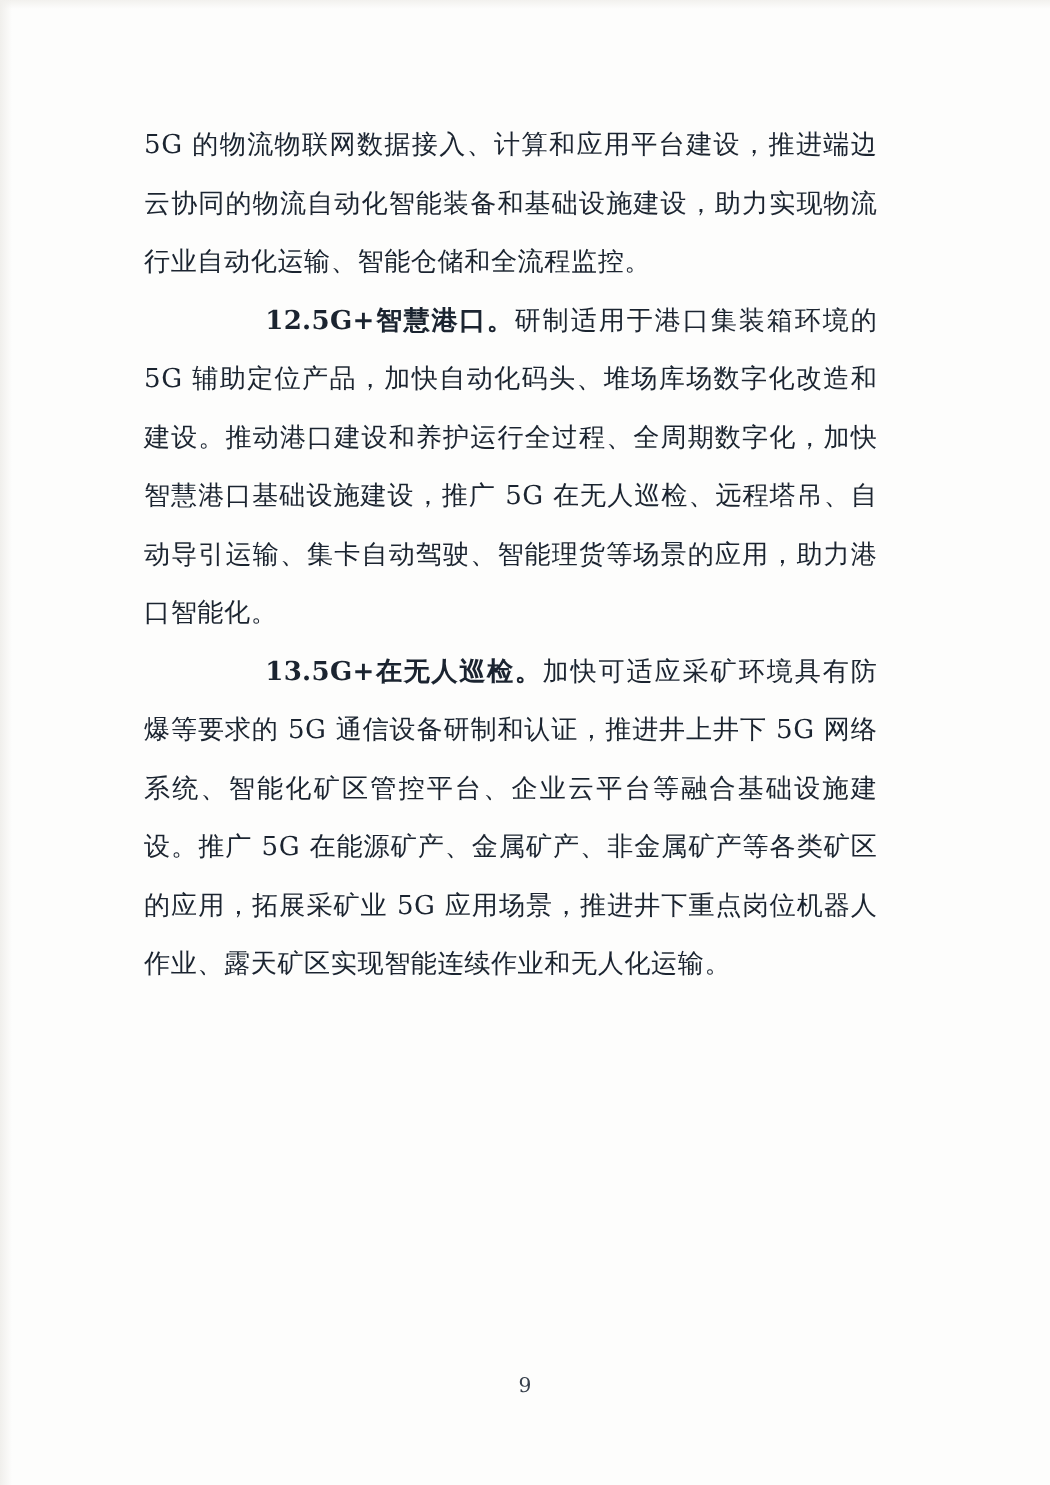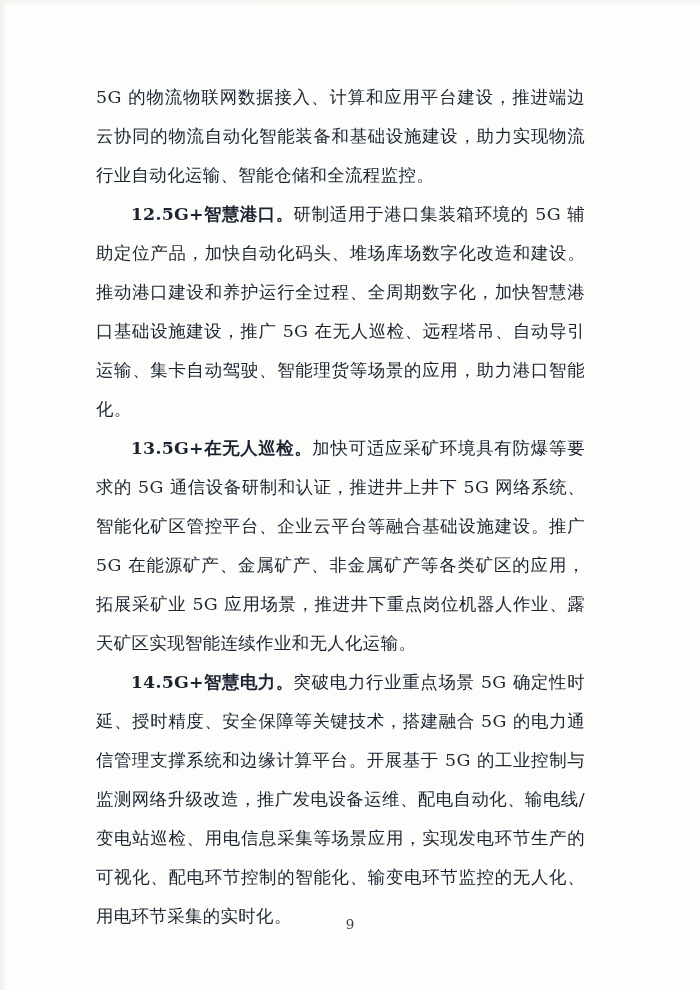--- a/index.html
+++ b/index.html
@@ -35,20 +35,21 @@
   }
   .para.indent {
     text-indent: 2em;
   }
   .para + .para {
     margin-top: 0px;
   }
   .lead {
     font-weight: bold;
     letter-spacing: 0.2px;
+    margin-left: 46px;
   }
   .page-number {
     position: absolute;
     left: 0;
     right: 0;
     bottom: 58px;
     text-align: center;
     font-size: 13.5px;
     color: #38414d;
     font-family: "DejaVu Serif", serif;
@@ -83,19 +84,16 @@
   <div class="doc-body">
     <p class="para">
       <span>5G 的物流物联网数据接入、计算和应用平台建设，推进端边云协同的物流自动化智能装备和基础设施建设，助力实现物流行业自动化运输、智能仓储和全流程监控。</span>
     </p>
     <p class="para indent">
       <span class="lead">12.5G+智慧港口。</span><span>研制适用于港口集装箱环境的 5G 辅助定位产品，加快自动化码头、堆场库场数字化改造和建设。推动港口建设和养护运行全过程、全周期数字化，加快智慧港口基础设施建设，推广 5G 在无人巡检、远程塔吊、自动导引运输、集卡自动驾驶、智能理货等场景的应用，助力港口智能化。</span>
     </p>
     <p class="para indent">
       <span class="lead">13.5G+在无人巡检。</span><span>加快可适应采矿环境具有防爆等要求的 5G 通信设备研制和认证，推进井上井下 5G 网络系统、智能化矿区管控平台、企业云平台等融合基础设施建设。推广 5G 在能源矿产、金属矿产、非金属矿产等各类矿区的应用，拓展采矿业 5G 应用场景，推进井下重点岗位机器人作业、露天矿区实现智能连续作业和无人化运输。</span>
     </p>
-    <p class="para indent">
-      <span class="lead">14.5G+智慧电力。</span><span>突破电力行业重点场景 5G 确定性时延、授时精度、安全保障等关键技术，搭建融合 5G 的电力通信管理支撑系统和边缘计算平台。开展基于 5G 的工业控制与监测网络升级改造，推广发电设备运维、配电自动化、输电线/变电站巡检、用电信息采集等场景应用，实现发电环节生产的可视化、配电环节控制的智能化、输变电环节监控的无人化、用电环节采集的实时化。</span>
-    </p>
   </div>
 
   <div class="page-number">9</div>
 </div>
 
 </body></html>

